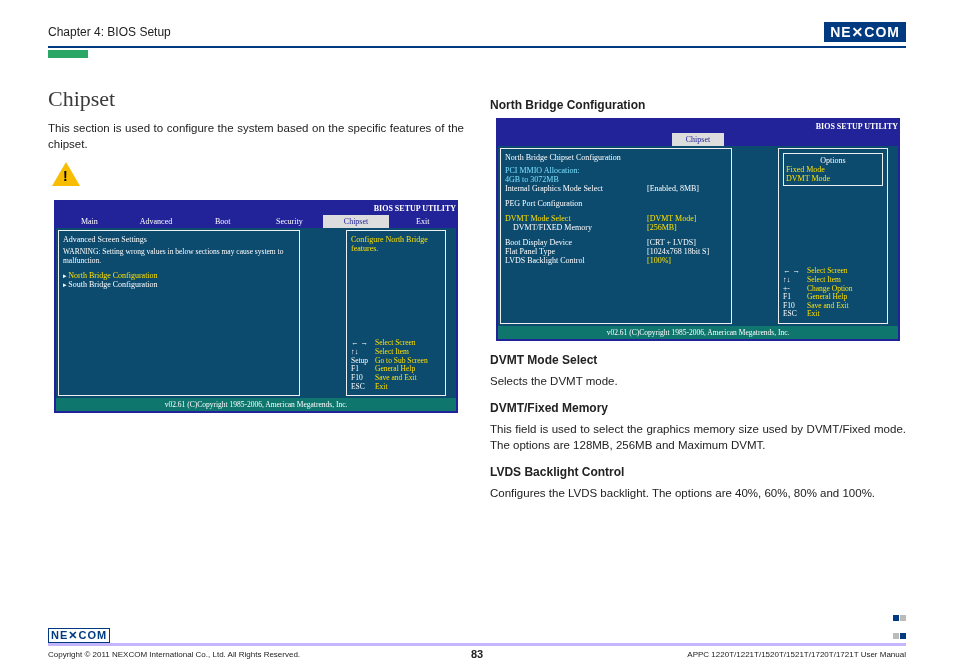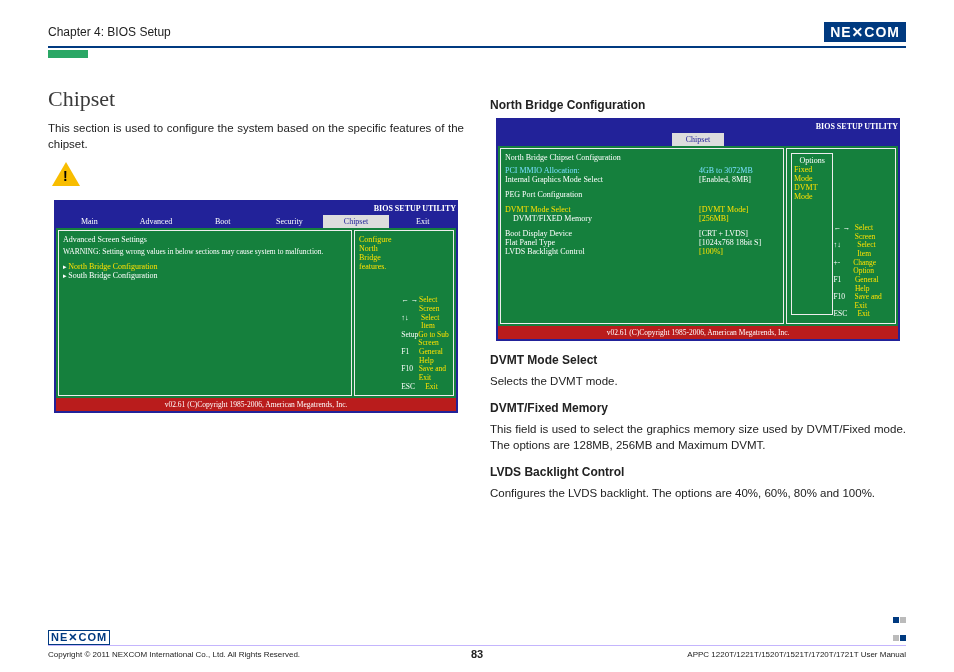--- a/index.html
+++ b/index.html
@@ -22,41 +22,41 @@
   .warnicon { width:28px; height:26px; flex:none; }
   .tri { width:0; height:0; border-left:14px solid transparent; border-right:14px solid transparent; border-bottom:24px solid #f8bd00; position:relative; }
   .tri::after { content:'!'; position:absolute; left:-3px; top:6px; color:#000; font-weight:bold; font-size:14px; }
 
   
   .bios { border:2px solid #222299; font-size:8px; font-family: Georgia, 'Times New Roman', serif; }
   .bios .titlebar { background:#222299; color:#fff; text-align:right; font-weight:bold; padding:2px 0; font-size:8px; }
   .bios .menu { background:#222299; display:flex; }
   .bios .menu .mitem { color:#fff; flex:1; text-align:center; padding:2px 0; }
   .bios .menu .mitem.sel { background:#ddd; color:#222299; }
-  .bios .body { background:#15803d; display:flex; height:170px; color:#fff; }
+  .bios .body { background:#0c4a6e; display:flex; height:170px; color:#fff;gap:44px; }
   .bios .body2 { height:180px; }
   .bios .left { flex:1; border:1px solid #eee; margin:2px; padding:4px; position:relative; }
-  .bios .right { width:100px; border:1px solid #eee; margin:2px 2px 2px 0; padding:4px; display:flex; flex-direction:row; }
+  .bios .right { width:100px; border:1px solid #eee; margin:2px 10px 2px 0; padding:4px; display:flex; flex-direction:column; }
   .bios .right2 { width:110px; }
-  .bios .foot { background:#b91c1c; color:#fff; text-align:center; font-size:7.5px; padding:2px 0; }
+  .bios .foot { background:#0f766e; color:#fff; text-align:center; font-size:7.5px; padding:2px 0; }
   .bios .yel { color:#ffe000; }
   .bios .wht { color:#fff; }
-  .bios .cy { color:#79e0ff; }
+  .bios .cy { color:#79e0ff;flex-direction:column; }
   .bios .row { display:flex; }
   .bios .row .k { flex:1; }
   .bios .row .v { width:80px; }
   .bios .arrow { color:#fff; font-size:7px; }
   .navkeys { margin-top:auto; font-size:7.5px; line-height:1.15; }
   .navkeys .r { display:flex; }
   .navkeys .r .a { width:24px; color:#fff; }
   .navkeys .r .b { color:#ffe000; }
   .optbox { margin-bottom:4px; }
 
   .footer { position:absolute; bottom:12px; left:48px; right:48px; }
-  .footline { border-top:1px solid #c4b5fd; display:flex; align-items:center; padding-top:2px; font-size:8px;gap:48px; }
+  .footline { border-top:3px solid #c4b5fd; display:flex; align-items:center; padding-top:2px; font-size:8px;gap:48px; }
   .footlogo { background:#fff; color:#003a80; font-weight:bold; font-size:11px; padding:0 2px; letter-spacing:1px; border:1px solid #003a80;}
   .footcenter { flex:1; text-align:center; font-weight:bold; font-size:11px; }
   .footr { text-align:right; flex:1; }
   .footl { flex:1; }
   .sq { display:inline-block; width:6px; height:6px; background:#003a80; margin-left:1px; }
   .sq.g { background:#bbb; }
 </style>
 </head>
 <body>
 

